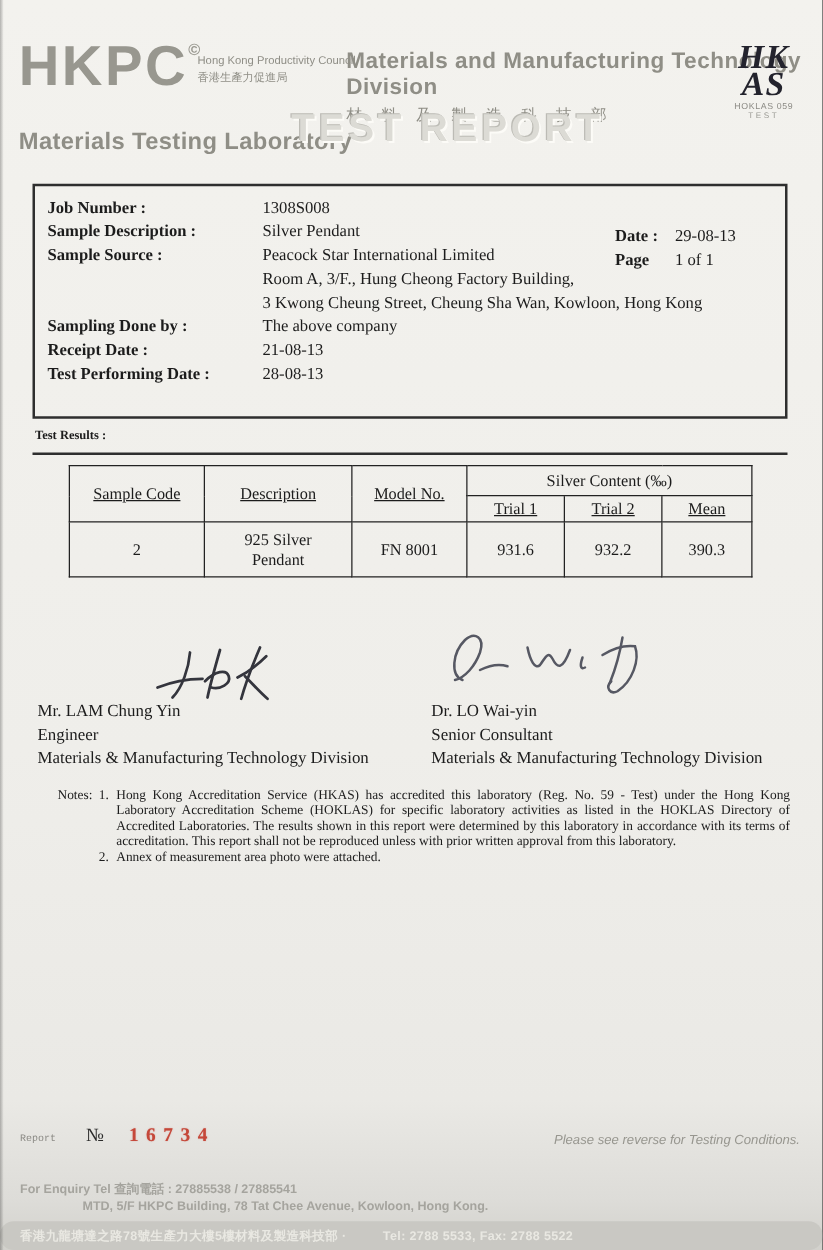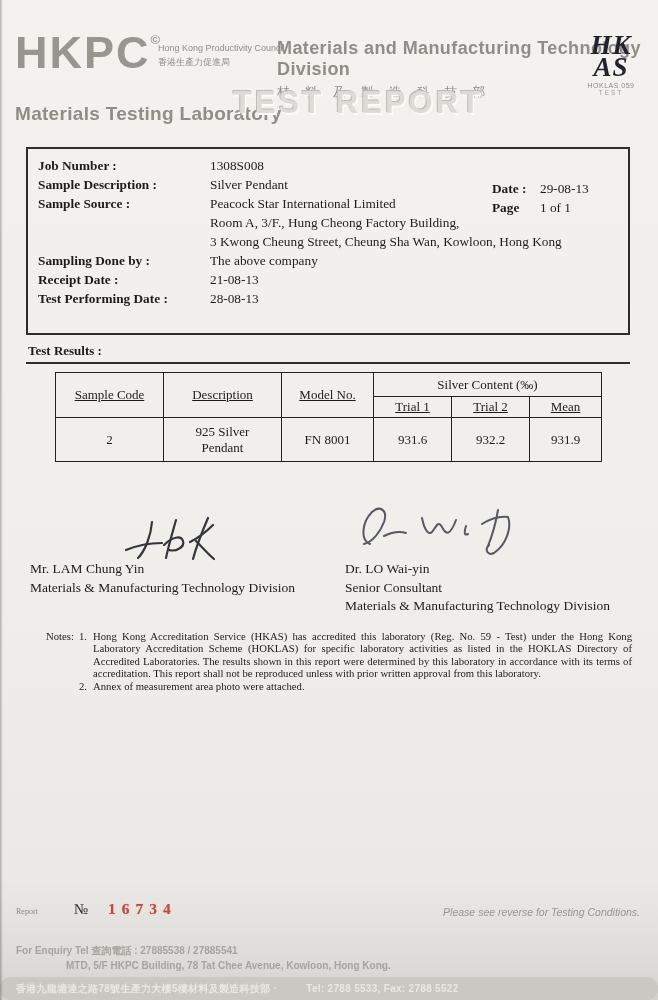--- a/index.html
+++ b/index.html
@@ -35,21 +35,21 @@
   
   .infobox { position:absolute; left:26px; top:147px; width:604px; height:188px;
     border:2px solid #2e2e2e; padding:7px 10px; font-size:13.3px; line-height:19px; }
   .row { display:flex; }
   .row .lbl { flex:0 0 172px; font-weight:700; }
   .row .val { white-space:nowrap; }
   .datepage { position:absolute; right:8px; top:7px; width:128px; line-height:19px;margin-top:23px; }
   .datepage .row .lbl { flex:0 0 48px; }
 
   
-  .results-heading { position:absolute; left:28px; top:343px; font-weight:700; font-size:13px; }
+  .results-heading { position:absolute; left:28px; top:343px; font-weight:700; font-size:10px; }
   .rule { position:absolute; left:26px; top:362px; width:604px; border-top:2px solid #2e2e2e; }
   table.results { position:absolute; left:55px; top:372px; border-collapse:collapse; table-layout:fixed; }
   table.results th, table.results td { border:1px solid #222; font-weight:400; font-size:13px;
     text-align:center; vertical-align:middle; padding:2px 4px; }
   table.results thead tr:first-child th { height:24px; }
   table.results thead tr:last-child th { height:20px; }
   table.results tbody td { height:44px; }
   .u { text-decoration:underline; }
 
   
@@ -64,21 +64,21 @@
   .notes { position:absolute; left:46px; top:630px; width:586px; display:flex;
     font-size:10.7px; line-height:12.4px; }
   .notes .notes-lbl { flex:0 0 33px; }
   .notes .notes-items { flex:1; }
   .note { display:flex; }
   .note .num { flex:0 0 14px; }
   .note .txt { flex:1; text-align:justify; }
 
   
   .report-no { position:absolute; left:16px; top:900px; }
-  .rlbl { font-family:Liberation Serif, serif; font-size:8px; color:#8b8a85; margin-right:32px; }
+  .rlbl { font-family:Liberation Mono, monospace; font-size:8px; color:#8b8a85; margin-right:20px; }
   .rno  { font-size:15px; color:#2a2a2a; }
   .rnum { font-size:15.5px; color:#c5483a; letter-spacing:6px; margin-left:16px; font-weight:600;
     text-shadow:0 0 1px rgba(197,72,58,.5); }
   .reverse-note { position:absolute; right:18px; top:906px; font-style:italic; font-size:10.5px;
     color:#97968f; font-family:"Liberation Sans",sans-serif; }
 
   
   .f1 { position:absolute; left:16px; top:944px; font-family:"Liberation Sans",sans-serif;
     font-size:10px; font-weight:700; color:#a5a49e; }
   .f2 { position:absolute; left:24px; top:960px; font-family:"Liberation Sans",sans-serif;
@@ -189,21 +189,21 @@
     <tbody>
       <tr>
         <td>2</td>
         <td>
           <div>925 Silver</div>
           <div>Pendant</div>
         </td>
         <td>FN 8001</td>
         <td>931.6</td>
         <td>932.2</td>
-        <td>931.9</td>
+        <td>390.3</td>
       </tr>
     </tbody>
   </table>
 
   <svg class="sig sig-left" width="130" height="52" viewBox="0 0 130 52">
     <g fill="none" stroke="#34353d" stroke-width="2.2" stroke-linecap="round">
       <path d="M34,10 C33,22 28,38 20,46"></path>
       <path d="M8,38 C20,33 34,31 44,31"></path>
       <path d="M58,8 C54,22 50,36 48,46"></path>
       <path d="M46,33 C54,25 63,23 65,29 C67,35 58,40 51,38"></path>
@@ -218,20 +218,21 @@
       <path d="M36,36 C44,32 52,31 58,33"></path>
       <path d="M74,18 C76,28 80,36 84,32 C88,27 90,20 94,27 C98,35 102,36 108,20"></path>
       <path d="M118,26 C116,32 116,36 120,34"></path>
       <path d="M150,10 C148,22 144,36 140,46"></path>
       <path d="M134,24 C142,19 152,16 160,17 C164,28 158,45 146,53 C140,56 136,50 141,45"></path>
     </g>
   </svg>
 
   <div class="signer signer-left">
     <div>Mr. LAM Chung Yin</div>
+    <div>Engineer</div>
     <div>Materials &amp; Manufacturing Technology Division</div>
   </div>
   <div class="signer signer-right">
     <div>Dr. LO Wai-yin</div>
     <div>Senior Consultant</div>
     <div>Materials &amp; Manufacturing Technology Division</div>
   </div>
 
   <div class="notes">
     <span class="notes-lbl">Notes:</span>

